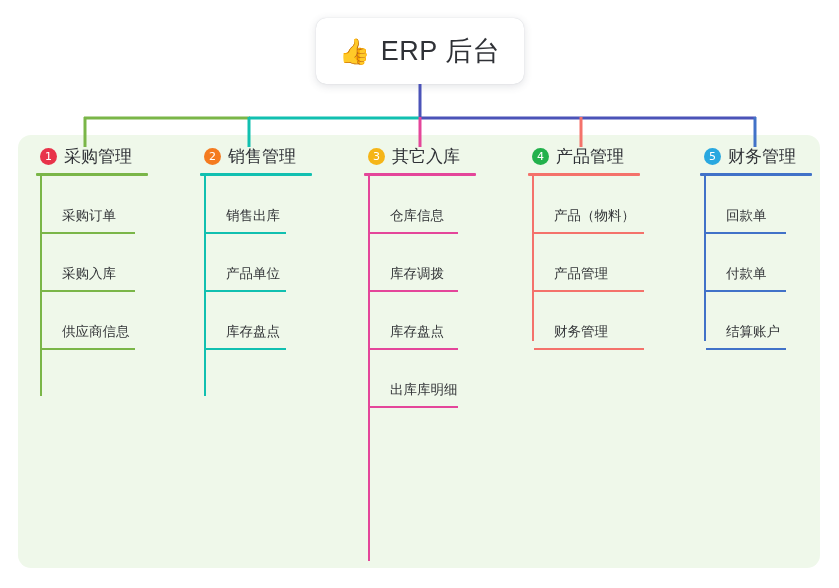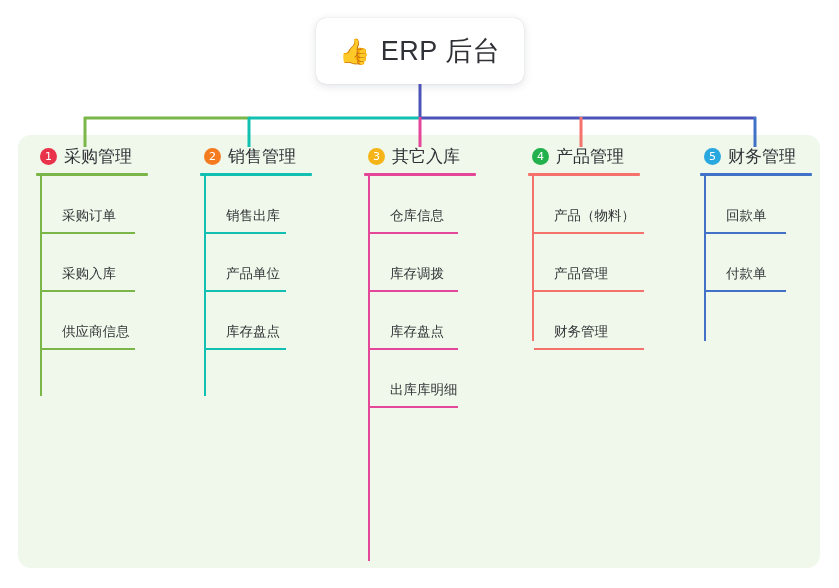--- a/index.html
+++ b/index.html
@@ -267,16 +267,20 @@
     <div class="leaves">
         <div class="spine" style="background: rgb(65, 114, 200); height: 165px;"></div>
         <div class="leaf">
           <span class="leaf-text">回款单</span>
           <div class="leaf-rule" style="background: rgb(65, 114, 200); width: 80px;"></div>
         </div>
         <div class="leaf">
           <span class="leaf-text">付款单</span>
           <div class="leaf-rule" style="background: rgb(65, 114, 200); width: 80px;"></div>
         </div>
+        <div class="leaf">
+          <span class="leaf-text">结算账户</span>
+          <div class="leaf-rule" style="background: rgb(65, 114, 200); width: 80px;"></div>
+        </div>
       </div>
   </div>
 
 </div>
 
 </body></html>

